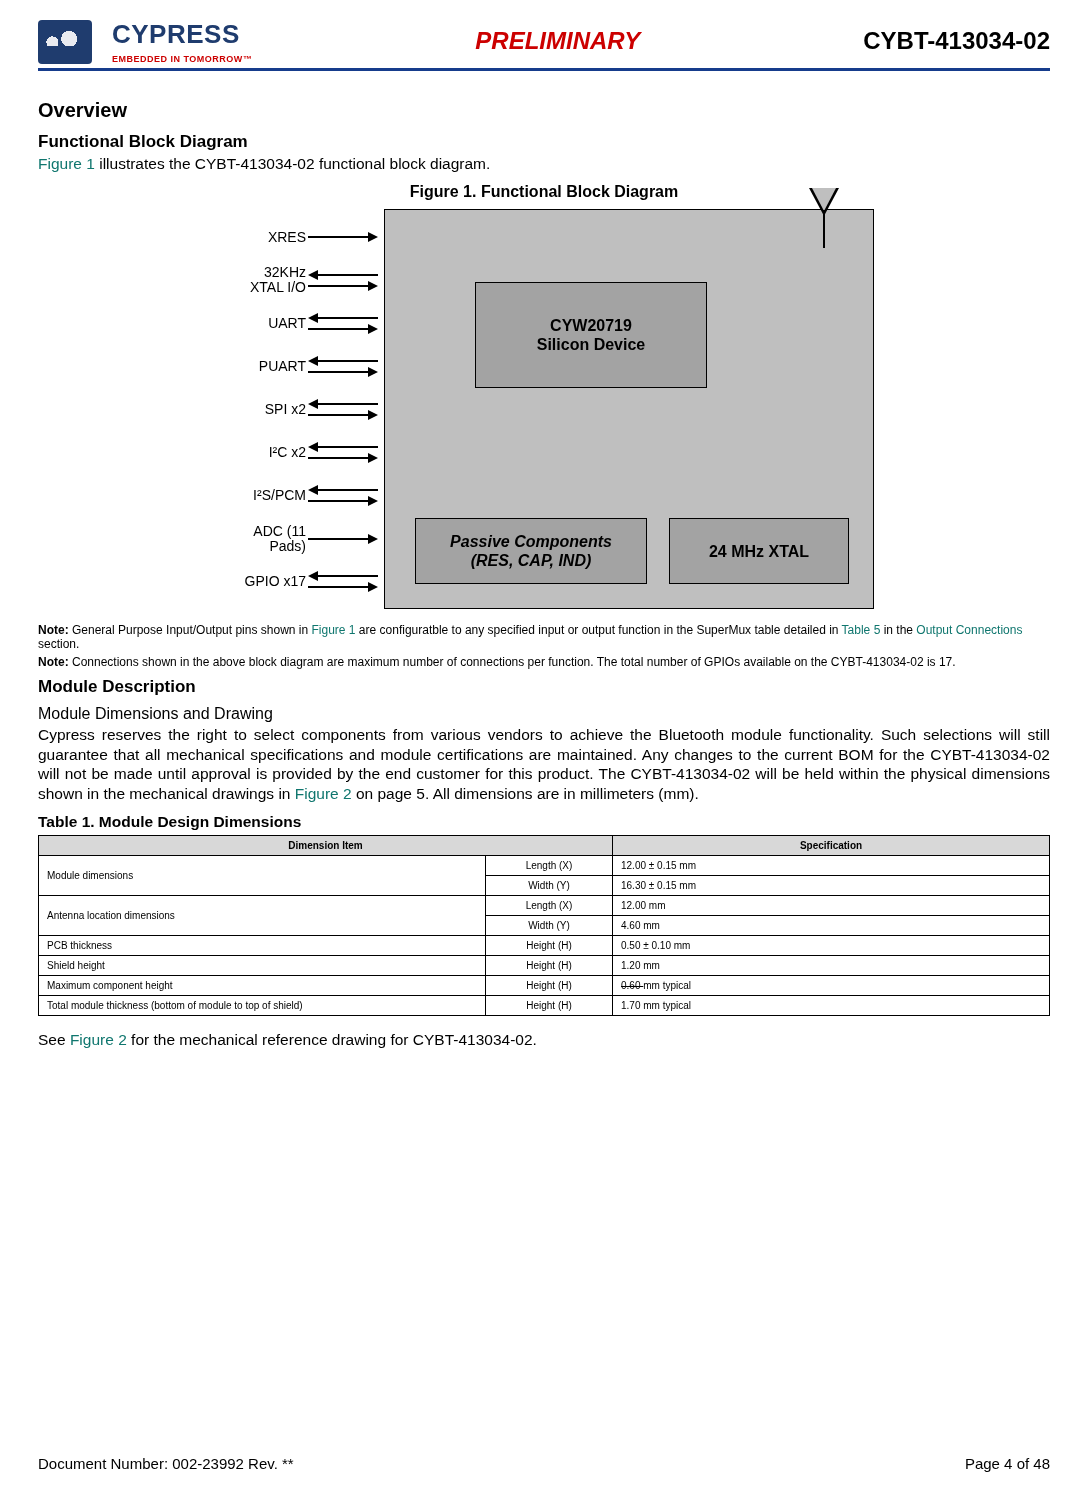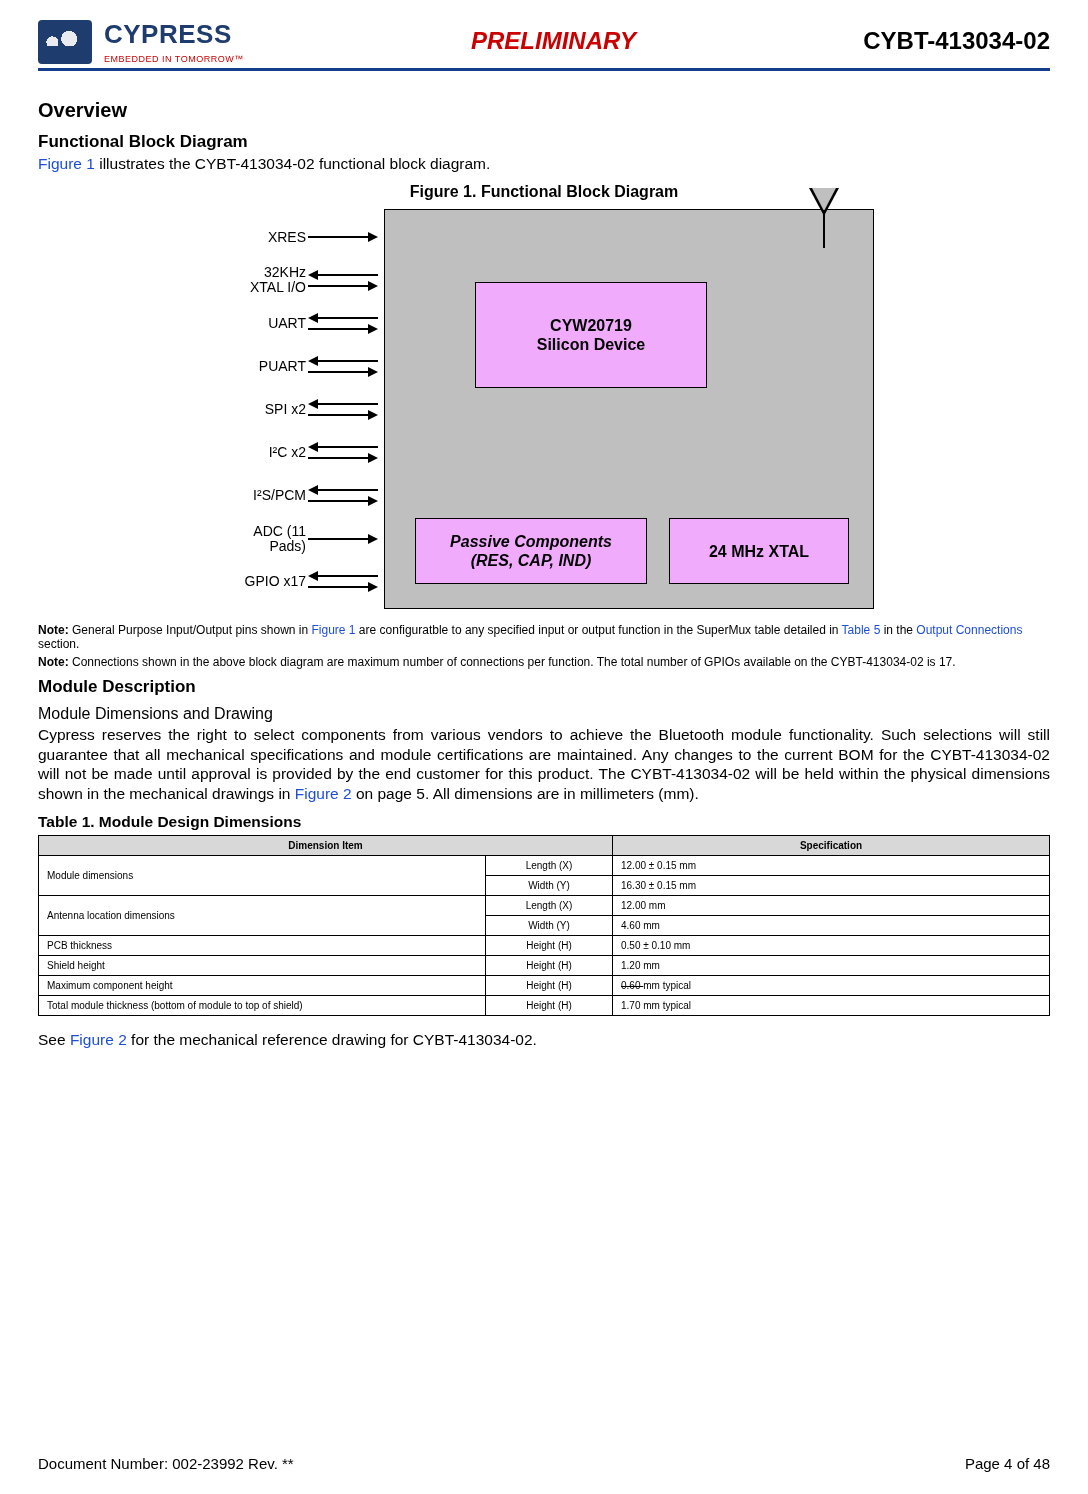--- a/index.html
+++ b/index.html
@@ -20,21 +20,21 @@
   .header-row {
     display: flex;
     align-items: flex-start;
     justify-content: space-between;
     border-bottom: 3px solid #163c8c;
     padding-bottom: 0px;
   }
   .logo-wrap {
     display: flex;
     align-items: center;
-    gap: 12px;
+    gap: 20px;
     padding-bottom: 4px;
   }
   .logo-img {
     width: 54px;
     height: 44px;
     background: #1f3c6e;
     border-radius: 4px;
     position: relative;
     overflow: hidden;
   }
@@ -55,21 +55,21 @@
   .logo-main {
     font-size: 26px;
     font-weight: 800;
     color: #1f3c6e;
     letter-spacing: 0.5px;
   }
   .logo-sub {
     font-size: 9px;
     letter-spacing: 0.5px;
     color: #cc0000;
-    font-weight: 400;
+    font-weight: 700;
     margin-top: 8px;
   }
   .header-mid {
     font-size: 24px;
     font-weight: 700;
     font-style: italic;
     color: #cc0000;
     align-self: center;
     margin-top: -6px;
   }
@@ -83,21 +83,21 @@
     font-size: 20px;
     font-weight: 700;
     margin: 28px 0 6px 0;
   }
   h3.subsection {
     font-size: 17px;
     font-weight: 700;
     margin: 10px 0 2px 0;
   }
   .link {
-    color: #1d4ed8;
+    color: #0f766e;
   }
   .fig-caption {
     text-align: center;
     font-weight: 700;
     font-size: 16px;
     margin: 10px 0 8px 0;
   }
   
   .diagram-wrap {
     width: 660px;
@@ -190,21 +190,21 @@
     position: absolute;
     left: 3px;
     top: 0px;
     width: 0; height: 0;
     border-left: 12px solid transparent;
     border-right: 12px solid transparent;
     border-top: 23px solid #bfbfbf;
   }
   .inner-box {
     position: absolute;
-    background: #f0abfc;
+    background: #a3a3a3;
     border: 1.5px solid #000;
     text-align: center;
     font-weight: 700;
     display: flex;
     align-items: center;
     justify-content: center;
     font-size: 16px;
     line-height: 1.2;
     padding: 4px;
     box-sizing: border-box;

